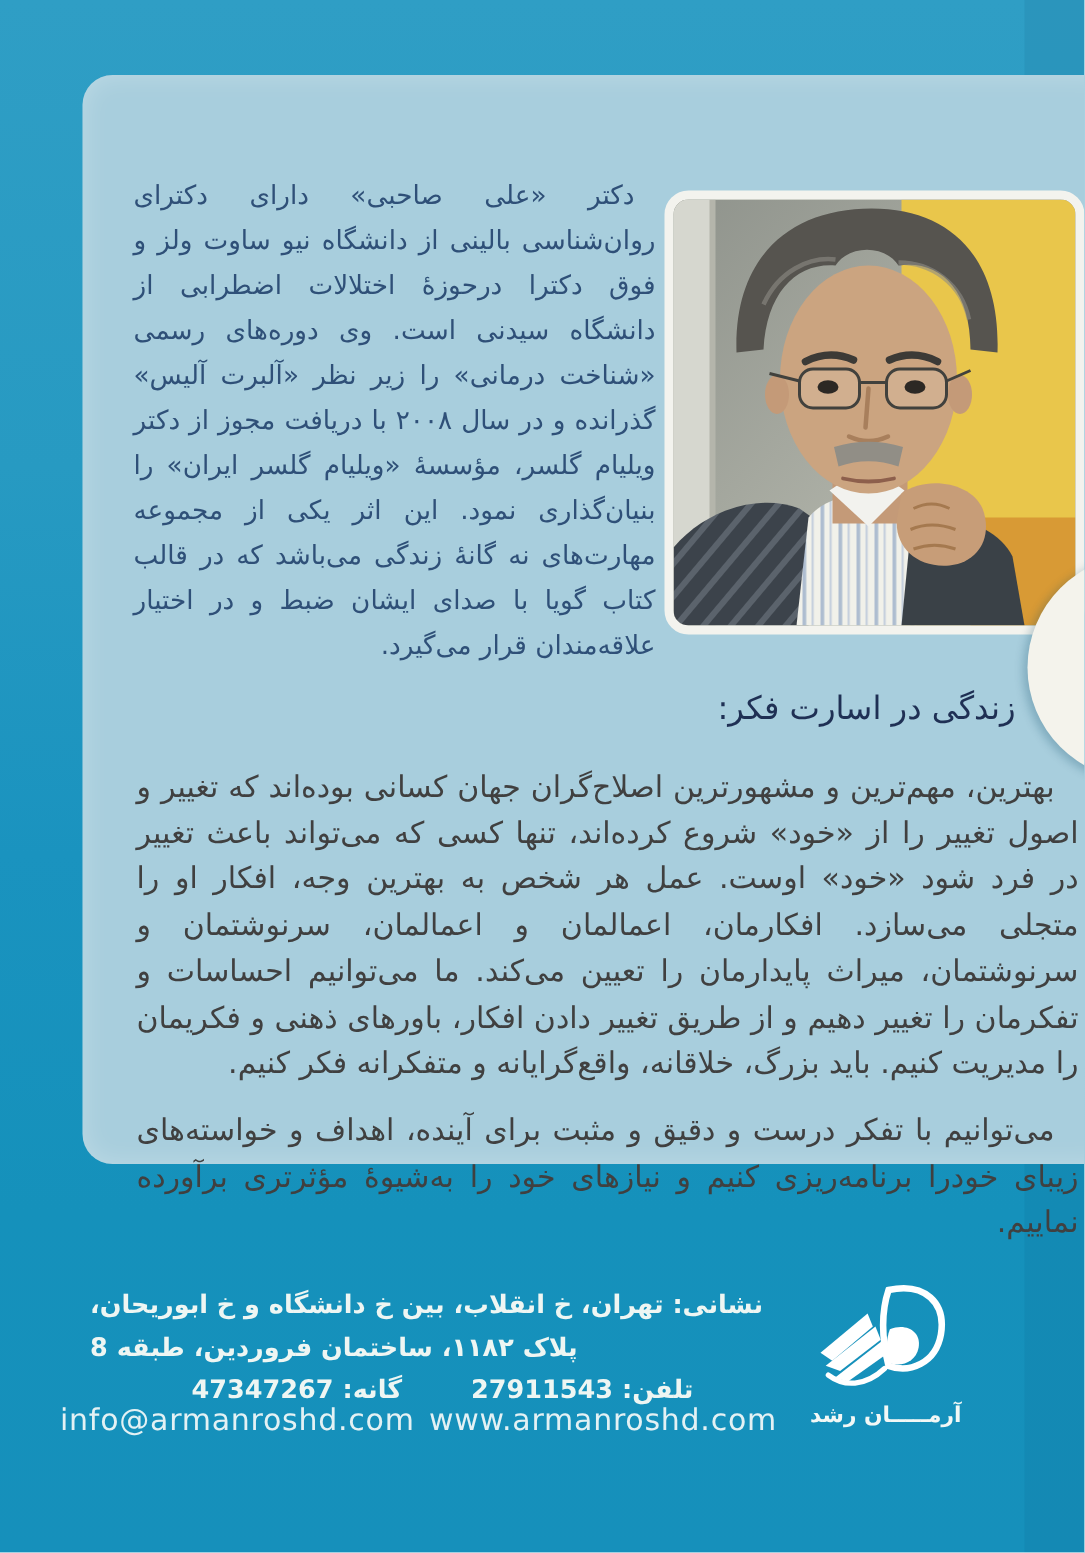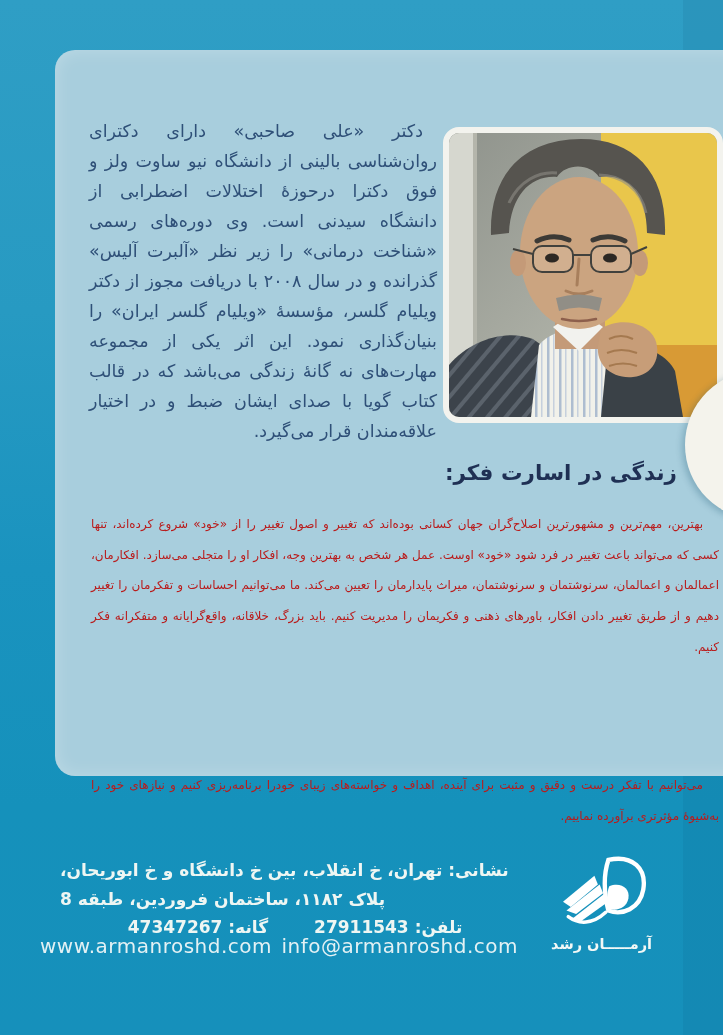--- a/index.html
+++ b/index.html
@@ -27,50 +27,50 @@
     text-indent:14px;
   }
   .photo{
     position:absolute;left:388px;top:77px;width:280px;height:296px;
     border:6px solid #f3f3ee;border-radius:16px;box-sizing:border-box;
     overflow:hidden;background:#b9bdb2;
   }
   .photo svg{display:block;width:100%;height:100%;}
   .section-title{
     position:absolute;right:68px;top:410px;margin:0;
-    direction:rtl;font-size:21.5px;font-weight:bold;color:#1f3054;
+    direction:rtl;font-size:21.5px;font-weight:normal;color:#1f3054;
   }
   .para{
     position:absolute;left:36px;width:628px;margin:0;
     direction:rtl;text-align:justify;text-align-last:right;
-    font-size:12px;line-height:30.7px;color:#b91c1c;
+    font-size:20px;line-height:30.7px;color:#404040;
   }
   .para-main{top:459px;text-indent:16px;}
-  .para-second{top:720px;text-indent:16px;}
+  .para-second{top:688px;text-indent:16px;}
   .disc{
     position:absolute;left:685px;top:370px;width:150px;height:150px;
     border-radius:50%;background:#f4f3ec;
     box-shadow:-3px 2px 6px rgba(10,70,100,0.25);
   }
   .address{
     position:absolute;left:60px;top:856px;width:470px;
     direction:rtl;text-align:left;
     font-size:17px;font-weight:bold;line-height:28.5px;color:#eef6f3;
   }
   .phone-row{
     display:flex;flex-direction:row;justify-content:center;gap:46px;direction:rtl;
   }
   .web-row{
     position:absolute;left:40px;top:934px;width:478px;
     display:flex;justify-content:space-between;direction:ltr;
     font-size:20px;color:#e3f1f4;letter-spacing:0.5px;
   }
   .logo{
     position:absolute;left:540px;top:854px;width:112px;
-    display:flex;flex-direction:column;align-items:flex-end;
+    display:flex;flex-direction:column;align-items:flex-start;
   }
   .logo svg{width:96px;height:80px;display:block;}
   .logo-text{
     margin-top:2px;font-size:14.5px;font-weight:bold;color:#f2f8f6;direction:rtl;
     letter-spacing:0.5px;
   }
 </style>
 </head>
 <body>
 
@@ -156,22 +156,22 @@
         <span>27911543</span>
       </span>
       <span>
         <span>گانه:</span>
         <span>47347267</span>
       </span>
     </div>
   </div>
 
   <div class="web-row">
+    <span>info@armanroshd.com</span>
     <span>www.armanroshd.com</span>
-    <span>info@armanroshd.com</span>
   </div>
 
   <div class="logo">
     <svg viewBox="0 0 110 90">
 
       <path d="M60,6 C88,0 104,16 100,40 C96,62 76,70 60,64 C55,44 54,24 60,6 Z" fill="none" stroke="#ffffff" stroke-width="5"></path>
 
       <path d="M61,36 C74,31 85,38 83,50 C81,61 70,65 61,62 C58,52 58,44 61,36 Z" fill="#ffffff"></path>
 
       <path d="M8,54 L44,24 L48,34 L17,60 Z" fill="#ffffff"></path>

